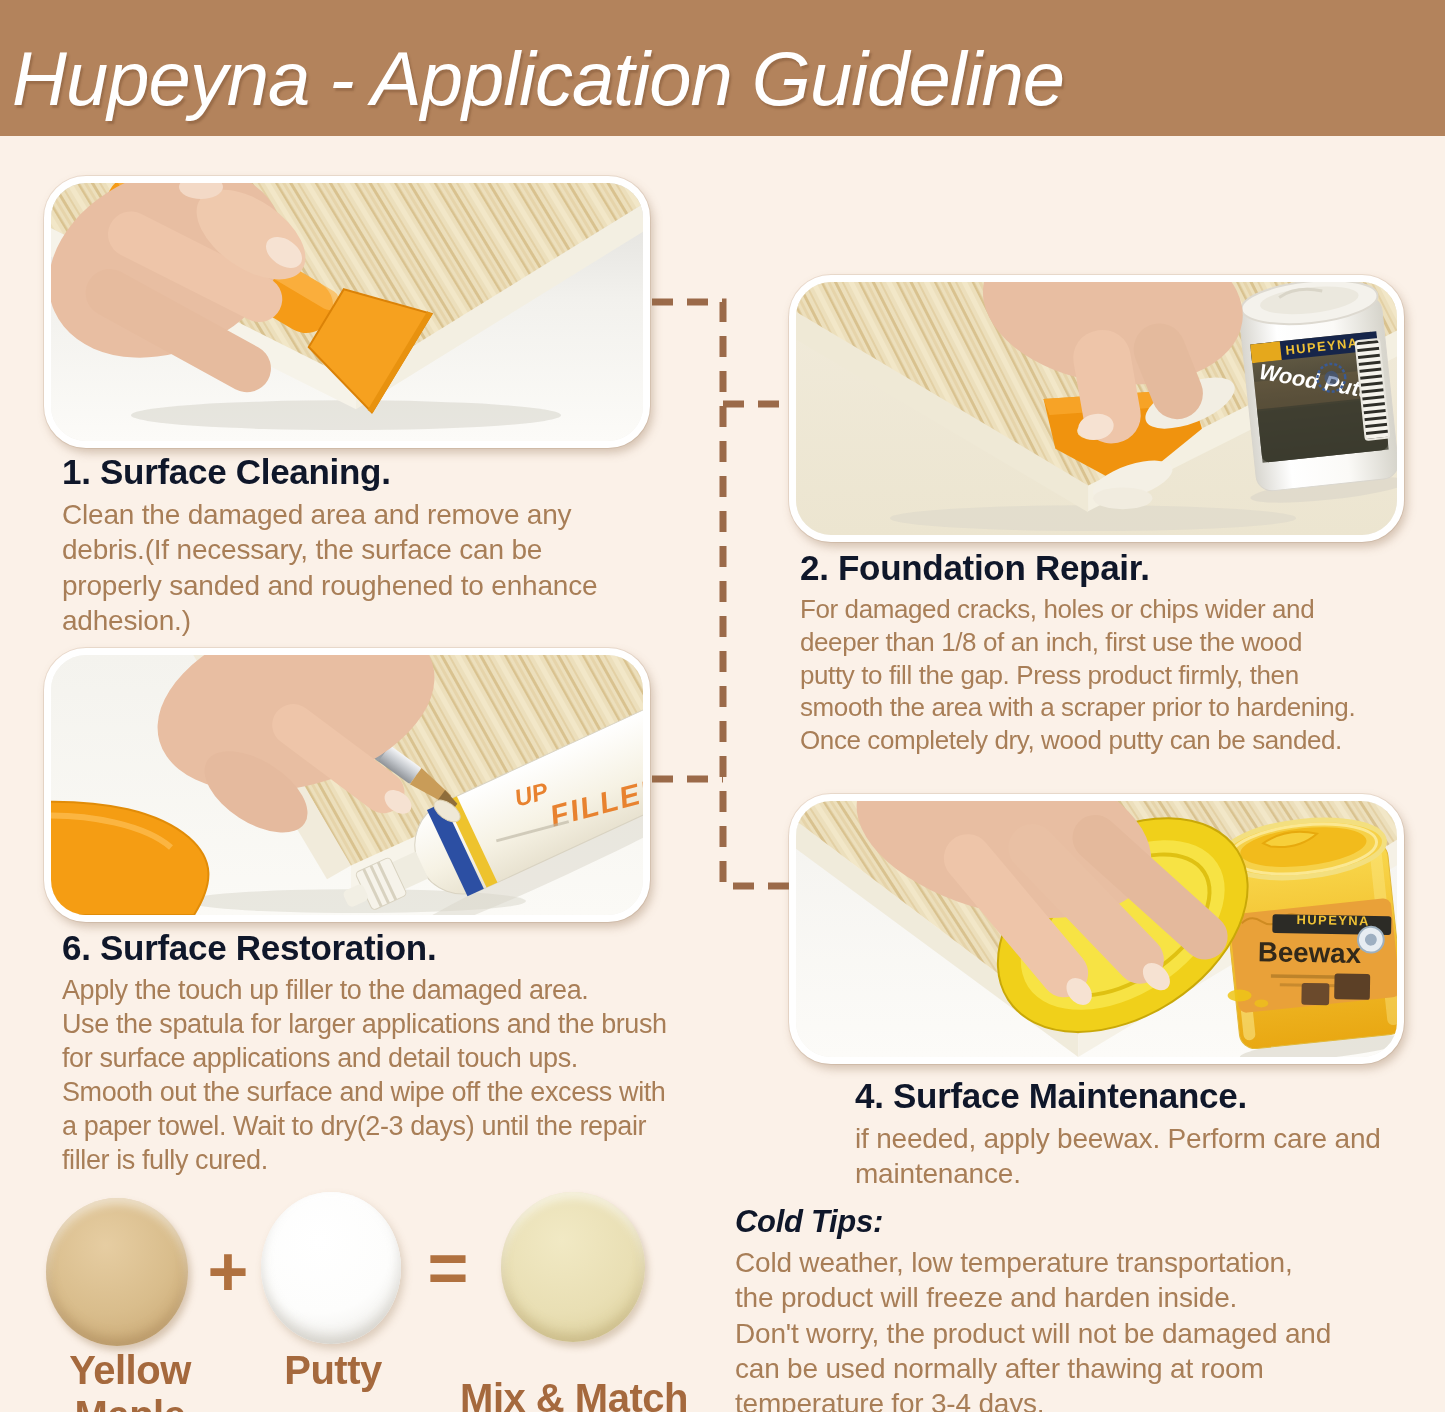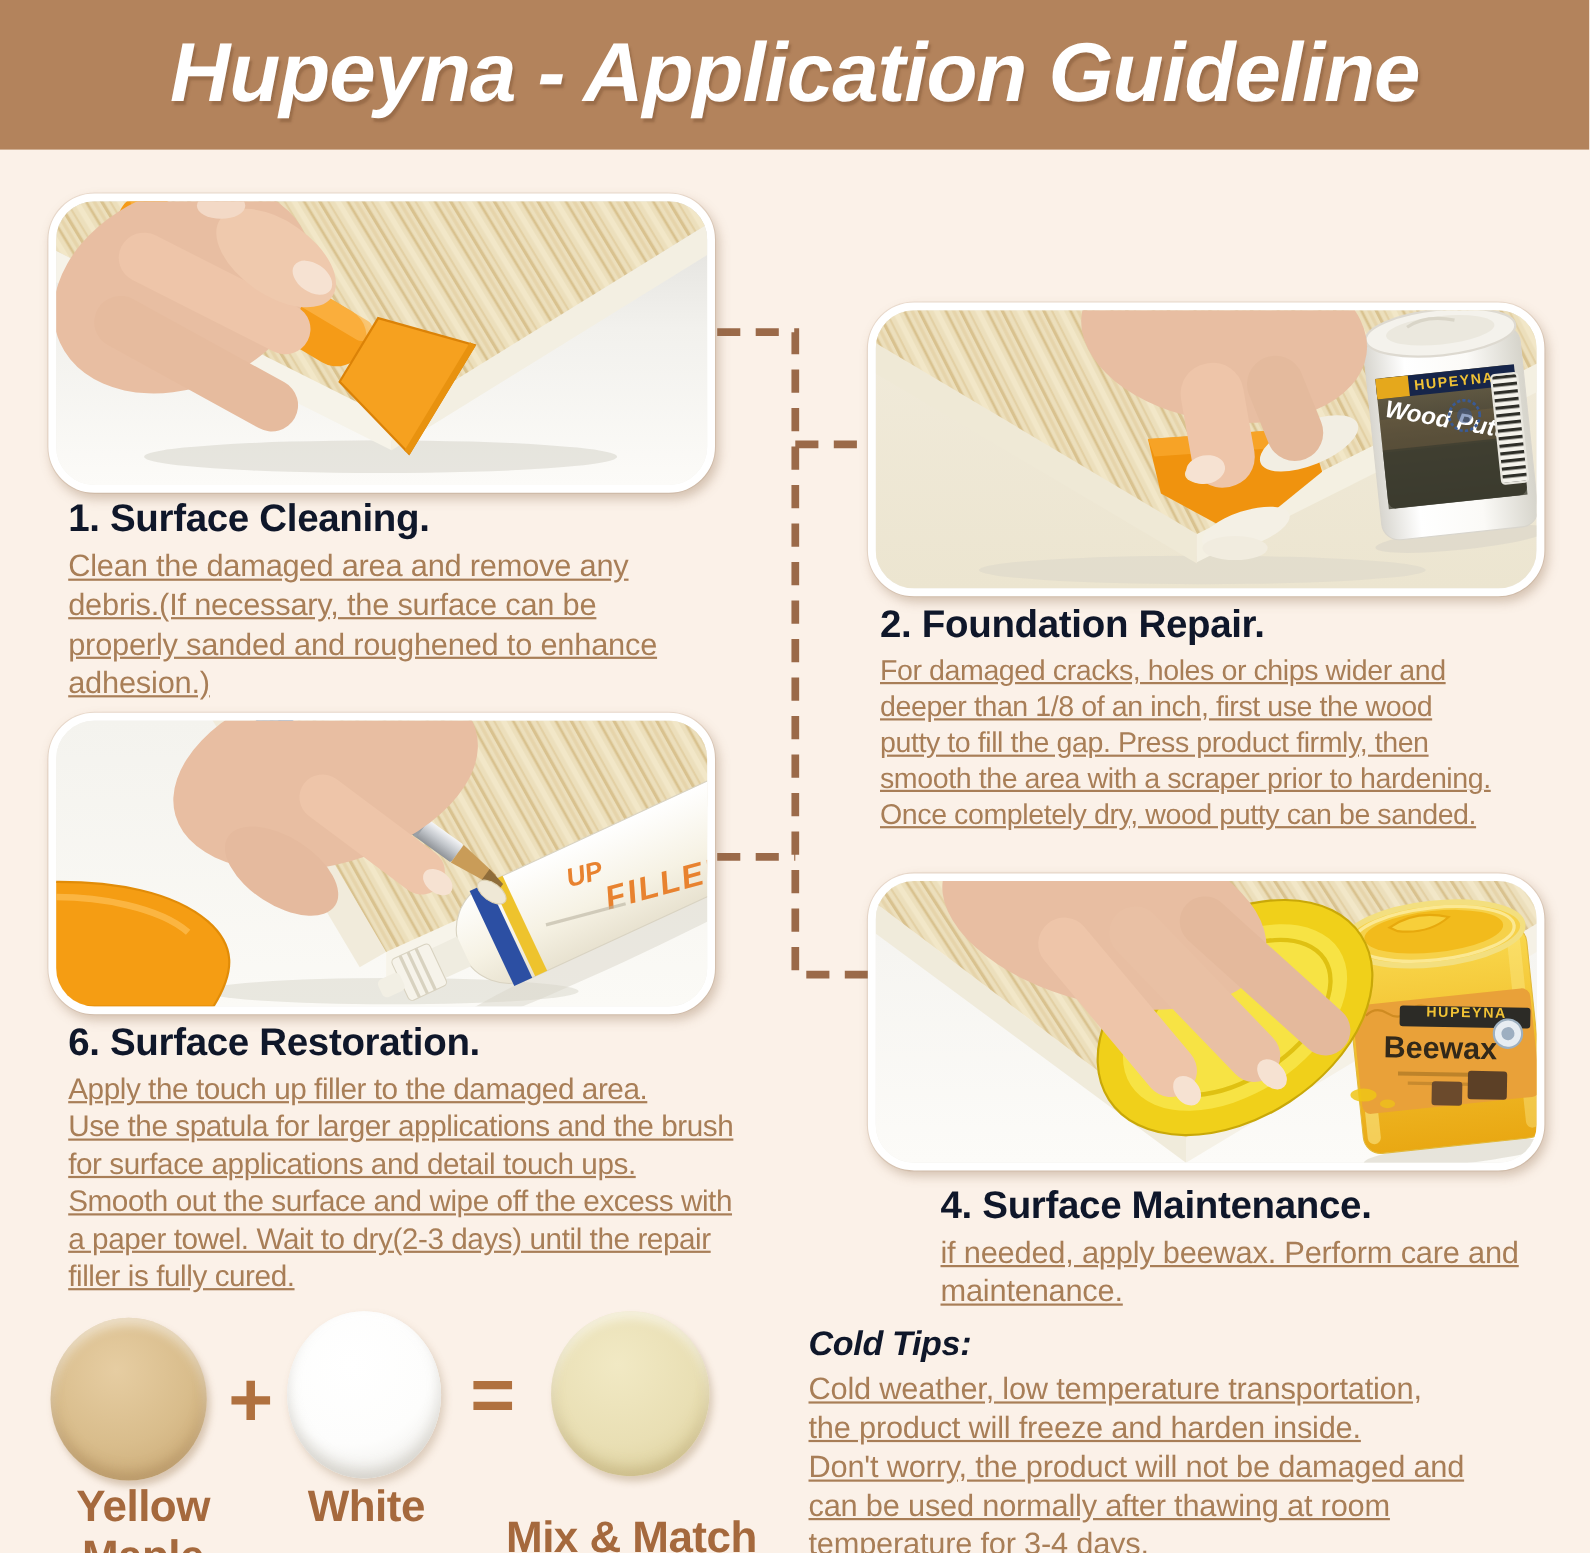--- a/index.html
+++ b/index.html
@@ -1,37 +1,37 @@
 <!DOCTYPE html>
 <html><head>
 <meta charset="utf-8">
 <style>
   html,body{margin:0;padding:0;background:#fbf1e8;}
   .page{position:relative;width:1445px;height:1412px;overflow:hidden;
         background:#fbf1e8;font-family:"Liberation Sans",sans-serif;}
   
   .banner{position:absolute;left:0;top:0;width:1445px;height:136px;background:#b3835c;}
-  .banner h1{margin:0;text-align:center;line-height:134px;font-size:76px;font-weight:bold;
+  .banner h1{margin:12px;text-align:left;line-height:134px;font-size:76px;font-weight:normal;
              font-style:italic;color:#ffffff;letter-spacing:-1px;
              text-shadow:2px 3px 2px rgba(110,70,40,.35);}
   
   .photo{position:absolute;box-sizing:border-box;border:7px solid #ffffff;border-radius:42px;
          overflow:hidden;background:#f4f3ef;
          box-shadow:3px 5px 10px rgba(140,105,75,.35),0 0 0 1px rgba(170,135,100,.18);}
   .photo svg{display:block;width:100%;height:100%;}
   #photo1{left:44px;top:176px;width:606px;height:272px;}
   #photo2{left:789px;top:275px;width:615px;height:267px;}
   #photo3{left:44px;top:648px;width:606px;height:274px;}
   #photo4{left:789px;top:794px;width:615px;height:270px;}
   
   #connector{position:absolute;left:0;top:0;width:1445px;height:1412px;pointer-events:none;}
   
   .step{position:absolute;color:#a87e57;}
   .step h2{margin:0 0 5px 0;font-size:35px;font-weight:bold;color:#0f172a;letter-spacing:-0.3px;}
-  .step p{margin:0;font-size:28px;line-height:1.26;white-space:pre-line;letter-spacing:-0.2px;text-decoration:underline;}
+  .step p{margin:0;font-size:28px;line-height:1.26;white-space:pre-line;letter-spacing:-0.2px;}
   #step1{left:62px;top:452px;width:620px;}
   #step2{left:800px;top:548px;width:648px;}
   #step2 p{font-size:26px;letter-spacing:-0.4px;}
   #step3{left:62px;top:928px;width:710px;}
   #step3 p{font-size:27px;letter-spacing:-0.4px;}
   #step4{left:808px;top:1076px;width:620px;margin-left:47px;}
   #coldtips{left:735px;top:1204px;width:706px;}
   #coldtips h2{font-size:31px;font-style:italic;}
   
   .swatch{position:absolute;border-radius:50%;}
@@ -349,16 +349,16 @@
 can be used normally after thawing at room
 temperature for 3-4 days.</p>
   </div>
 
   <div class="swatch" id="swatch-maple"></div>
   <div class="op" id="op-plus">+</div>
   <div class="swatch" id="swatch-white"></div>
   <div class="op" id="op-eq">=</div>
   <div class="swatch" id="swatch-mix"></div>
   <div class="swlabel" id="swlabel1">Yellow Maple</div>
-  <div class="swlabel" id="swlabel2">White</div>
+  <div class="swlabel" id="swlabel2">Putty</div>
   <div class="swlabel" id="swlabel3">Mix &amp; Match</div>
 
 </div>
 
 </body></html>

